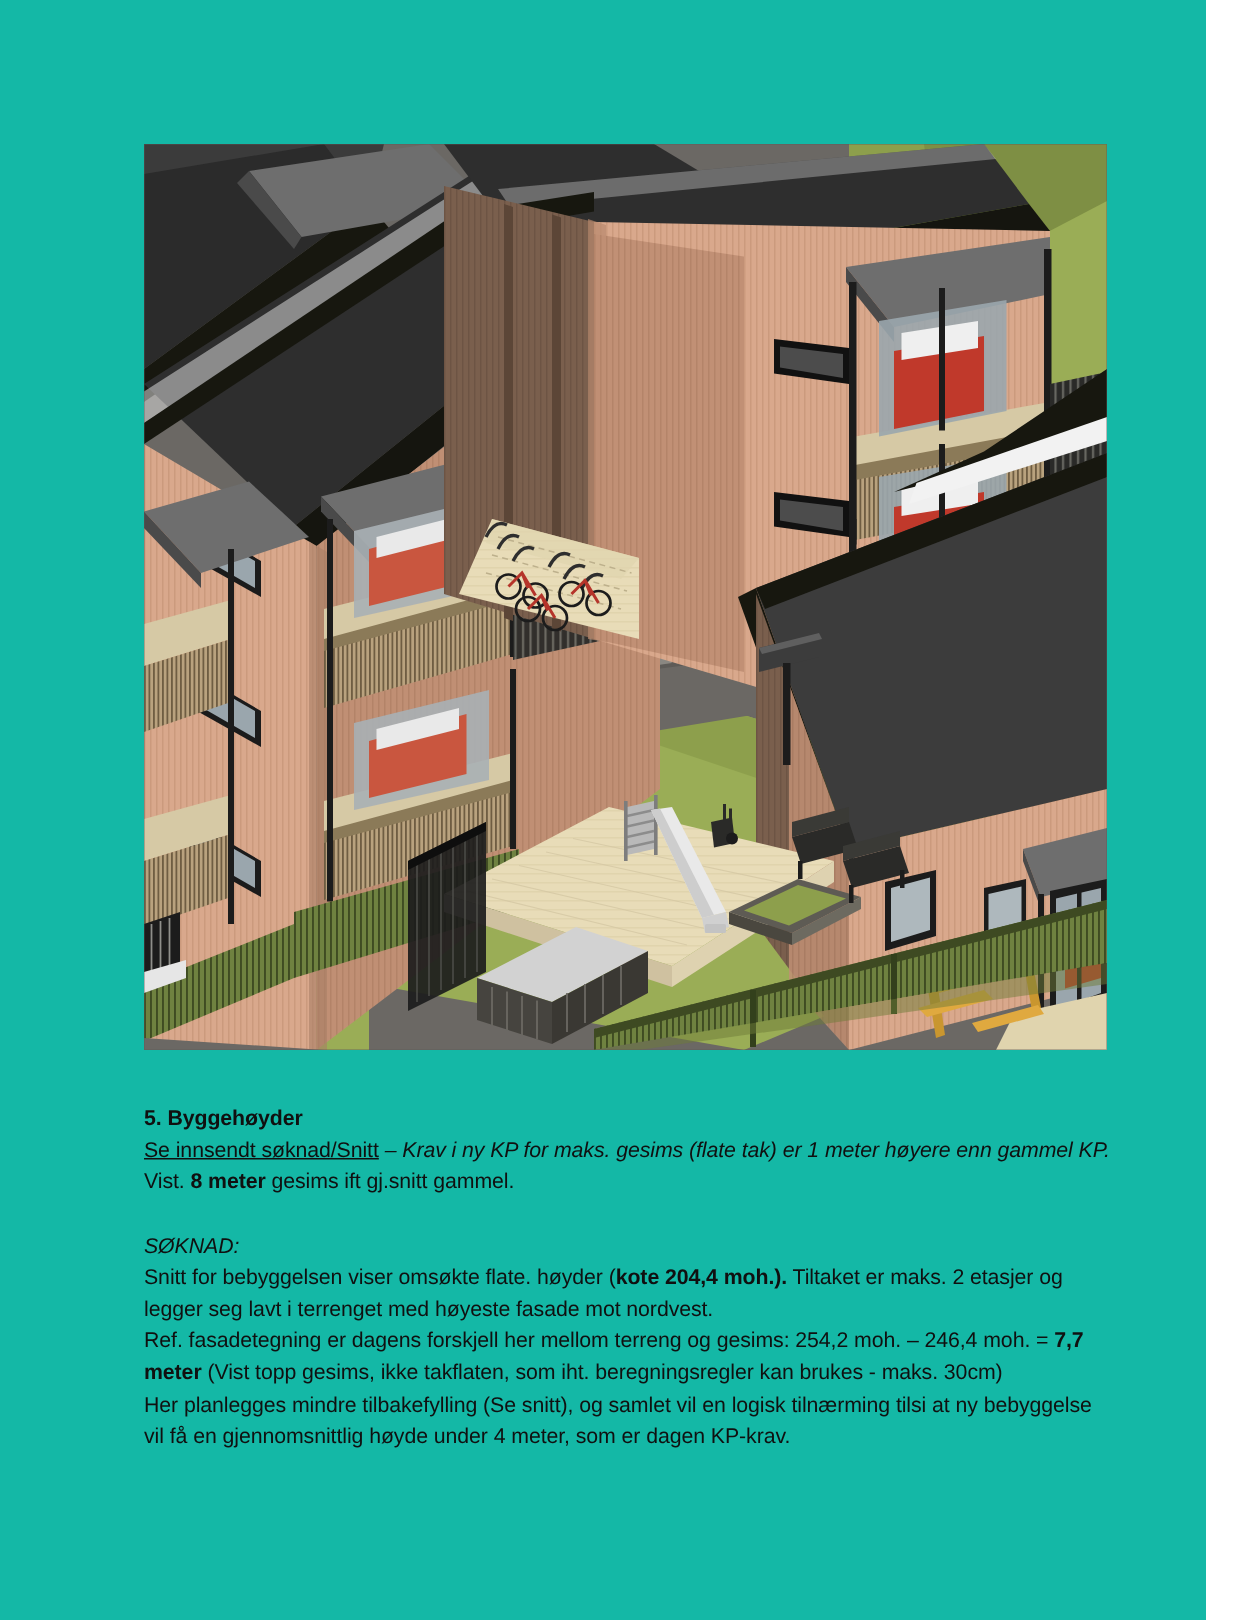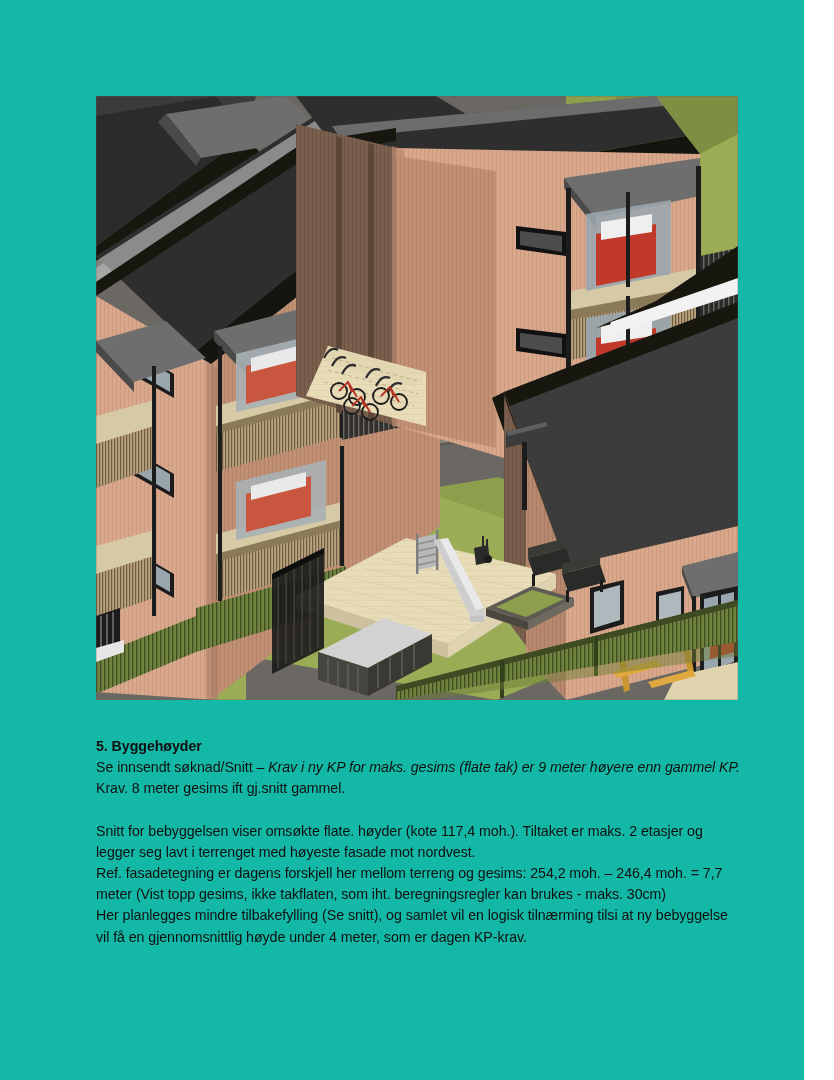--- a/index.html
+++ b/index.html
@@ -43,23 +43,23 @@
     font-size: 14.2px;
     line-height: 21.2px;
     color: #101010;
     letter-spacing: -0.05px;
   }
   .doc-text p { margin: 0; }
   .heading {
     font-weight: bold;
     margin: 0 0 0 0;
   }
-  .u { }
+  .u { text-decoration: underline; }
   .i { font-style: italic; }
-  .b { font-weight: normal; }
+  .b { font-weight: bold; }
   .gap { height: 21px; }
 </style>
 </head>
 <body>
 
 <div class="page">
 
   <div class="render-wrap">
     <svg width="642" height="604" viewBox="0 0 642 604" xmlns="http://www.w3.org/2000/svg">
       <defs>
@@ -468,29 +468,30 @@
 
         <rect x="0" y="0" width="642" height="604" fill="none" stroke="#5f5c58" stroke-width="1" opacity="0.5"></rect>
       </g>
     </svg>
   </div>
 
   <div class="doc-text">
 
     <p class="heading">5. Byggehøyder</p>
 
-    <p><span class="u">Se innsendt søknad/Snitt</span><span class="i"> – Krav i ny KP for maks. gesims (flate tak) er 9 meter høyere enn gammel KP.</span></p>
-
-
-    <p><span>Krav. </span><span class="b">8 meter</span><span> gesims ift gj.snitt gammel.</span></p>
+    <p><span class="u">Se innsendt søknad/Snitt</span><span class="i"> – Krav i ny KP for maks. gesims (flate tak) er 1 meter høyere enn gammel KP.</span></p>
+
+
+    <p><span>Vist. </span><span class="b">8 meter</span><span> gesims ift gj.snitt gammel.</span></p>
 
     <div class="gap"></div>
 
-
-    <p><span>Snitt for bebyggelsen viser omsøkte flate. høyder (</span><span class="b">kote 117,4 moh.).</span><span> Tiltaket er maks. 2 etasjer og legger seg lavt i terrenget med høyeste fasade mot nordvest.</span></p>
+    <p class="i">SØKNAD:</p>
+
+    <p><span>Snitt for bebyggelsen viser omsøkte flate. høyder (</span><span class="b">kote 204,4 moh.).</span><span> Tiltaket er maks. 2 etasjer og legger seg lavt i terrenget med høyeste fasade mot nordvest.</span></p>
 
     <p><span>Ref. fasadetegning er dagens forskjell her mellom terreng og gesims: 254,2 moh. – 246,4 moh. = </span><span class="b">7,7 meter</span><span> (Vist topp gesims, ikke takflaten, som iht. beregningsregler kan brukes - maks. 30cm)</span></p>
 
     <p>Her planlegges mindre tilbakefylling (Se snitt), og samlet vil en logisk tilnærming tilsi at ny bebyggelse vil få en gjennomsnittlig høyde under 4 meter, som er dagen KP-krav.</p>
 
   </div>
 
 </div>
 
 </body></html>

